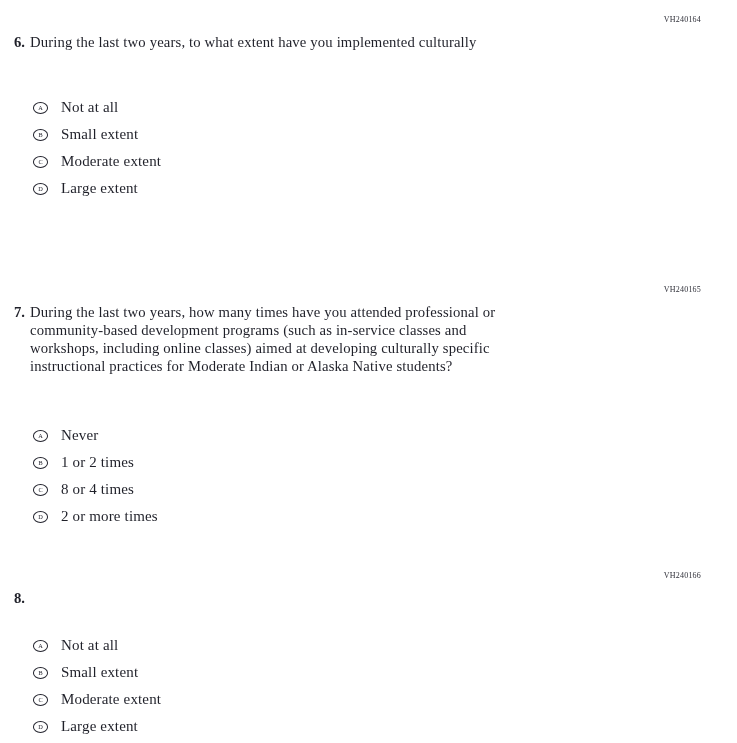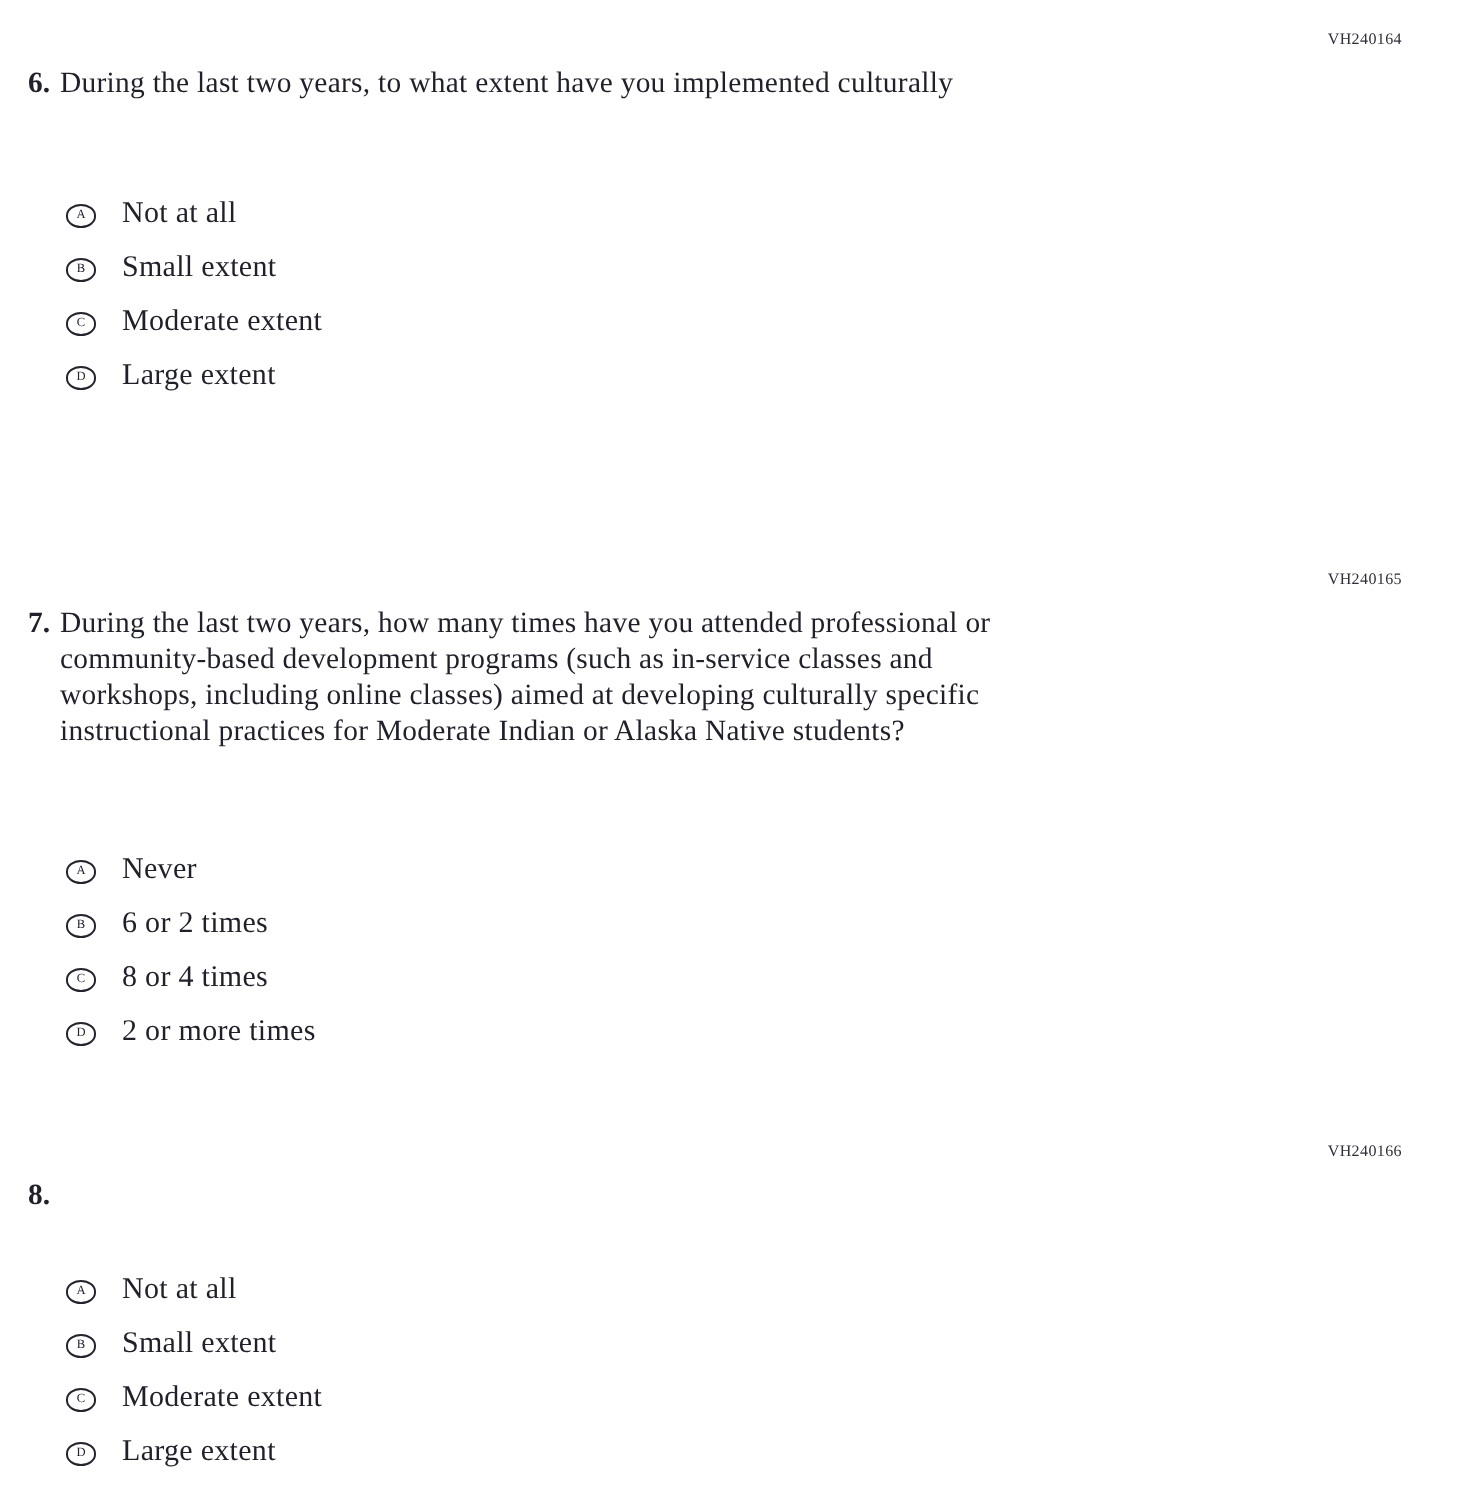--- a/index.html
+++ b/index.html
@@ -121,21 +121,21 @@
     <div class="q-line">workshops, including online classes) aimed at developing culturally specific</div>
     <div class="q-line">instructional practices for Moderate Indian or Alaska Native students?</div>
   </div>
   <div class="opts">
     <div class="opt">
       <span class="bubble">A</span>
       <span class="opt-label">Never</span>
     </div>
     <div class="opt">
       <span class="bubble">B</span>
-      <span class="opt-label">6 or 2 times</span>
+      <span class="opt-label">1 or 2 times</span>
     </div>
     <div class="opt">
       <span class="bubble">C</span>
       <span class="opt-label">8 or 4 times</span>
     </div>
     <div class="opt">
       <span class="bubble">D</span>
       <span class="opt-label">2 or more times</span>
     </div>
   </div>

